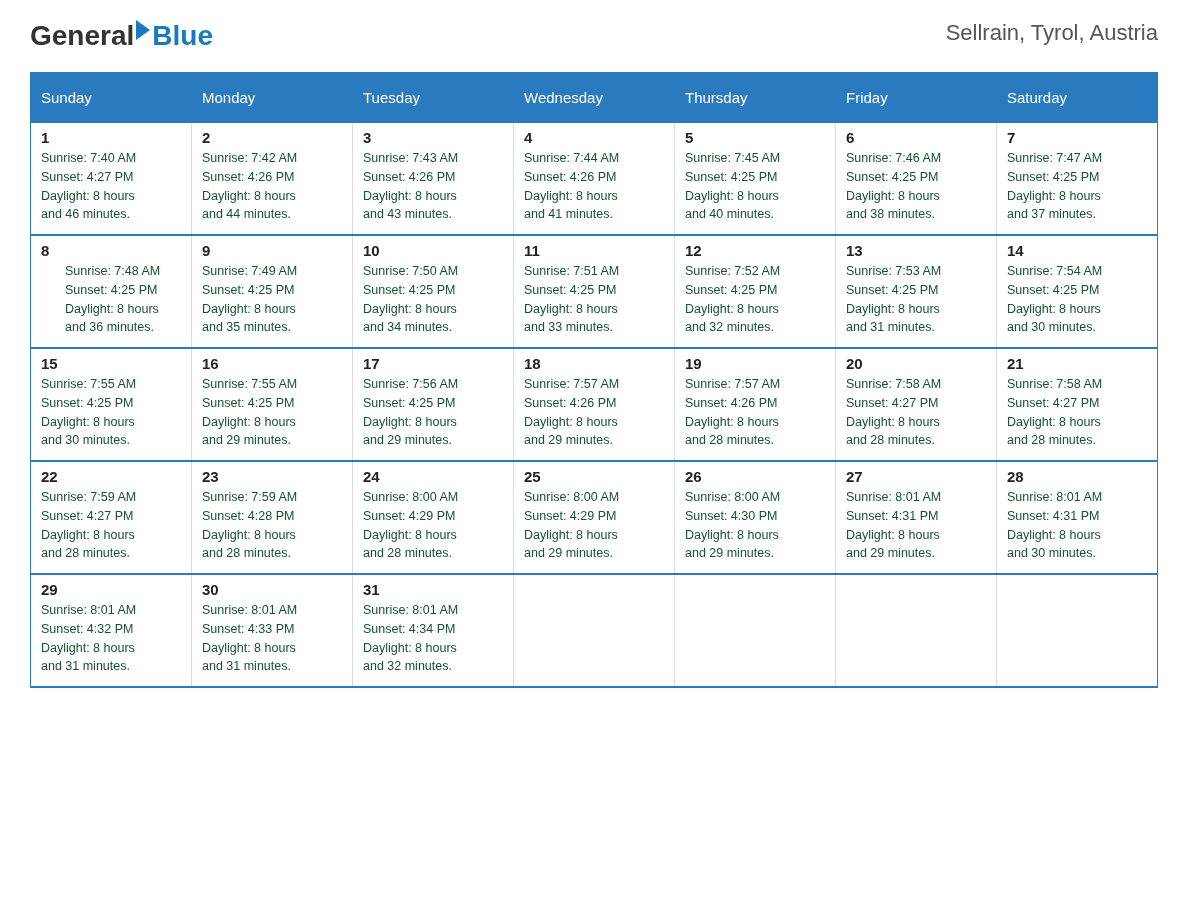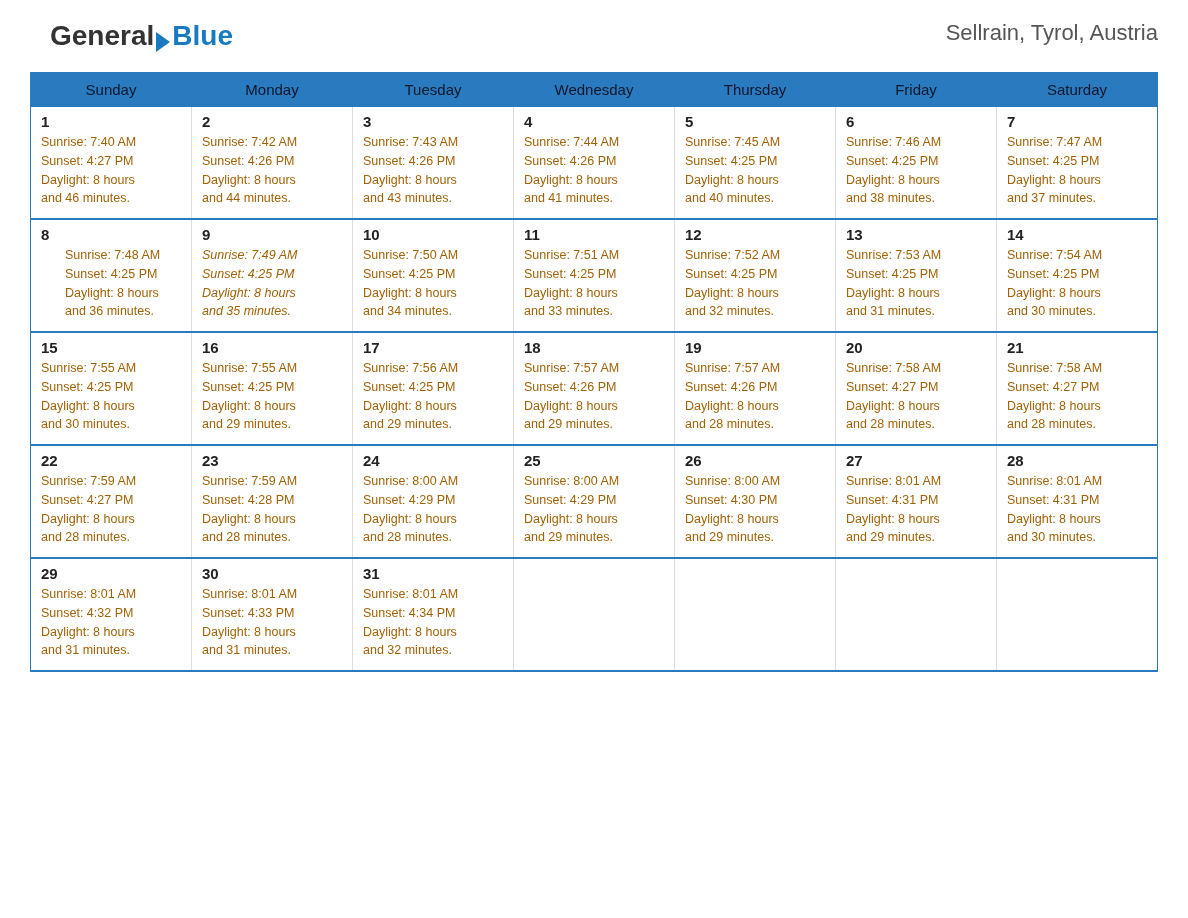--- a/index.html
+++ b/index.html
@@ -19,22 +19,21 @@
     .logo {
       display: flex;
       flex-direction: column;
       align-items: flex-start;
     }
     .logo-text {
       font-size: 28px;
       font-weight: bold;
       color: #333;
       display: flex;
-      align-items: flex-end;
-      margin-left: 20px;
+      align-items: flex-start;
     }
     .logo-general { color: #333; }
     .logo-arrow {
       width: 0;
       height: 0;
       border-left: 14px solid #1a7abf;
       border-top: 10px solid transparent;
       border-bottom: 10px solid transparent;
       display: inline-block;
       margin: 0 2px;
@@ -53,25 +52,25 @@
     }
     table {
       width: 100%;
       border-collapse: collapse;
       table-layout: fixed;
     }
     thead tr {
       background-color: #2a7abf;
     }
     thead th {
-      color: #0f172a;
+      color: #ffffff;
       font-size: 15px;
       font-weight: normal;
-      padding: 8px 10px;
-      text-align: center;
+      padding: 16px 10px;
+      text-align: left;
       border: 1px solid #2a7abf;
     }
     tbody tr {
       border-bottom: 2px solid #2a7abf;
     }
     tbody td {
       vertical-align: top;
       padding: 6px 10px 10px 10px;
       font-size: 13px;
       color: #333;
@@ -84,21 +83,21 @@
     tbody td:last-child { border-right: 1px solid #2a7abf; }
     .day-number {
       font-size: 15px;
       font-weight: bold;
       color: #222;
       margin-bottom: 3px;
       display: block;
     }
     .day-info {
       font-size: 12.5px;
-      color: #a16207;
+      color: #14532d;
       line-height: 1.5;
     }
     .empty-cell { background: #fff; }
     tbody tr:last-child td { border-bottom: 2px solid #2a7abf; border-radius: 17px; }
   </style>
 </head>
 <body>
 
 <div class="header">
   <div class="logo">
@@ -180,21 +179,21 @@
       <tr>
         <td>
           <span class="day-number">8</span>
           <div class="day-info" style="white-space: pre-line; margin-left: 24px;">Sunrise: 7:48 AM
 Sunset: 4:25 PM
 Daylight: 8 hours
 and 36 minutes.</div>
         </td>
         <td>
           <span class="day-number">9</span>
-          <div class="day-info" style="white-space: pre-line; font-style: italic;">Sunrise: 7:49 AM
+          <div class="day-info" style="white-space: pre-line;">Sunrise: 7:49 AM
 Sunset: 4:25 PM
 Daylight: 8 hours
 and 35 minutes.</div>
         </td>
         <td>
           <span class="day-number">10</span>
           <div class="day-info" style="white-space: pre-line;">Sunrise: 7:50 AM
 Sunset: 4:25 PM
 Daylight: 8 hours
 and 34 minutes.</div>

